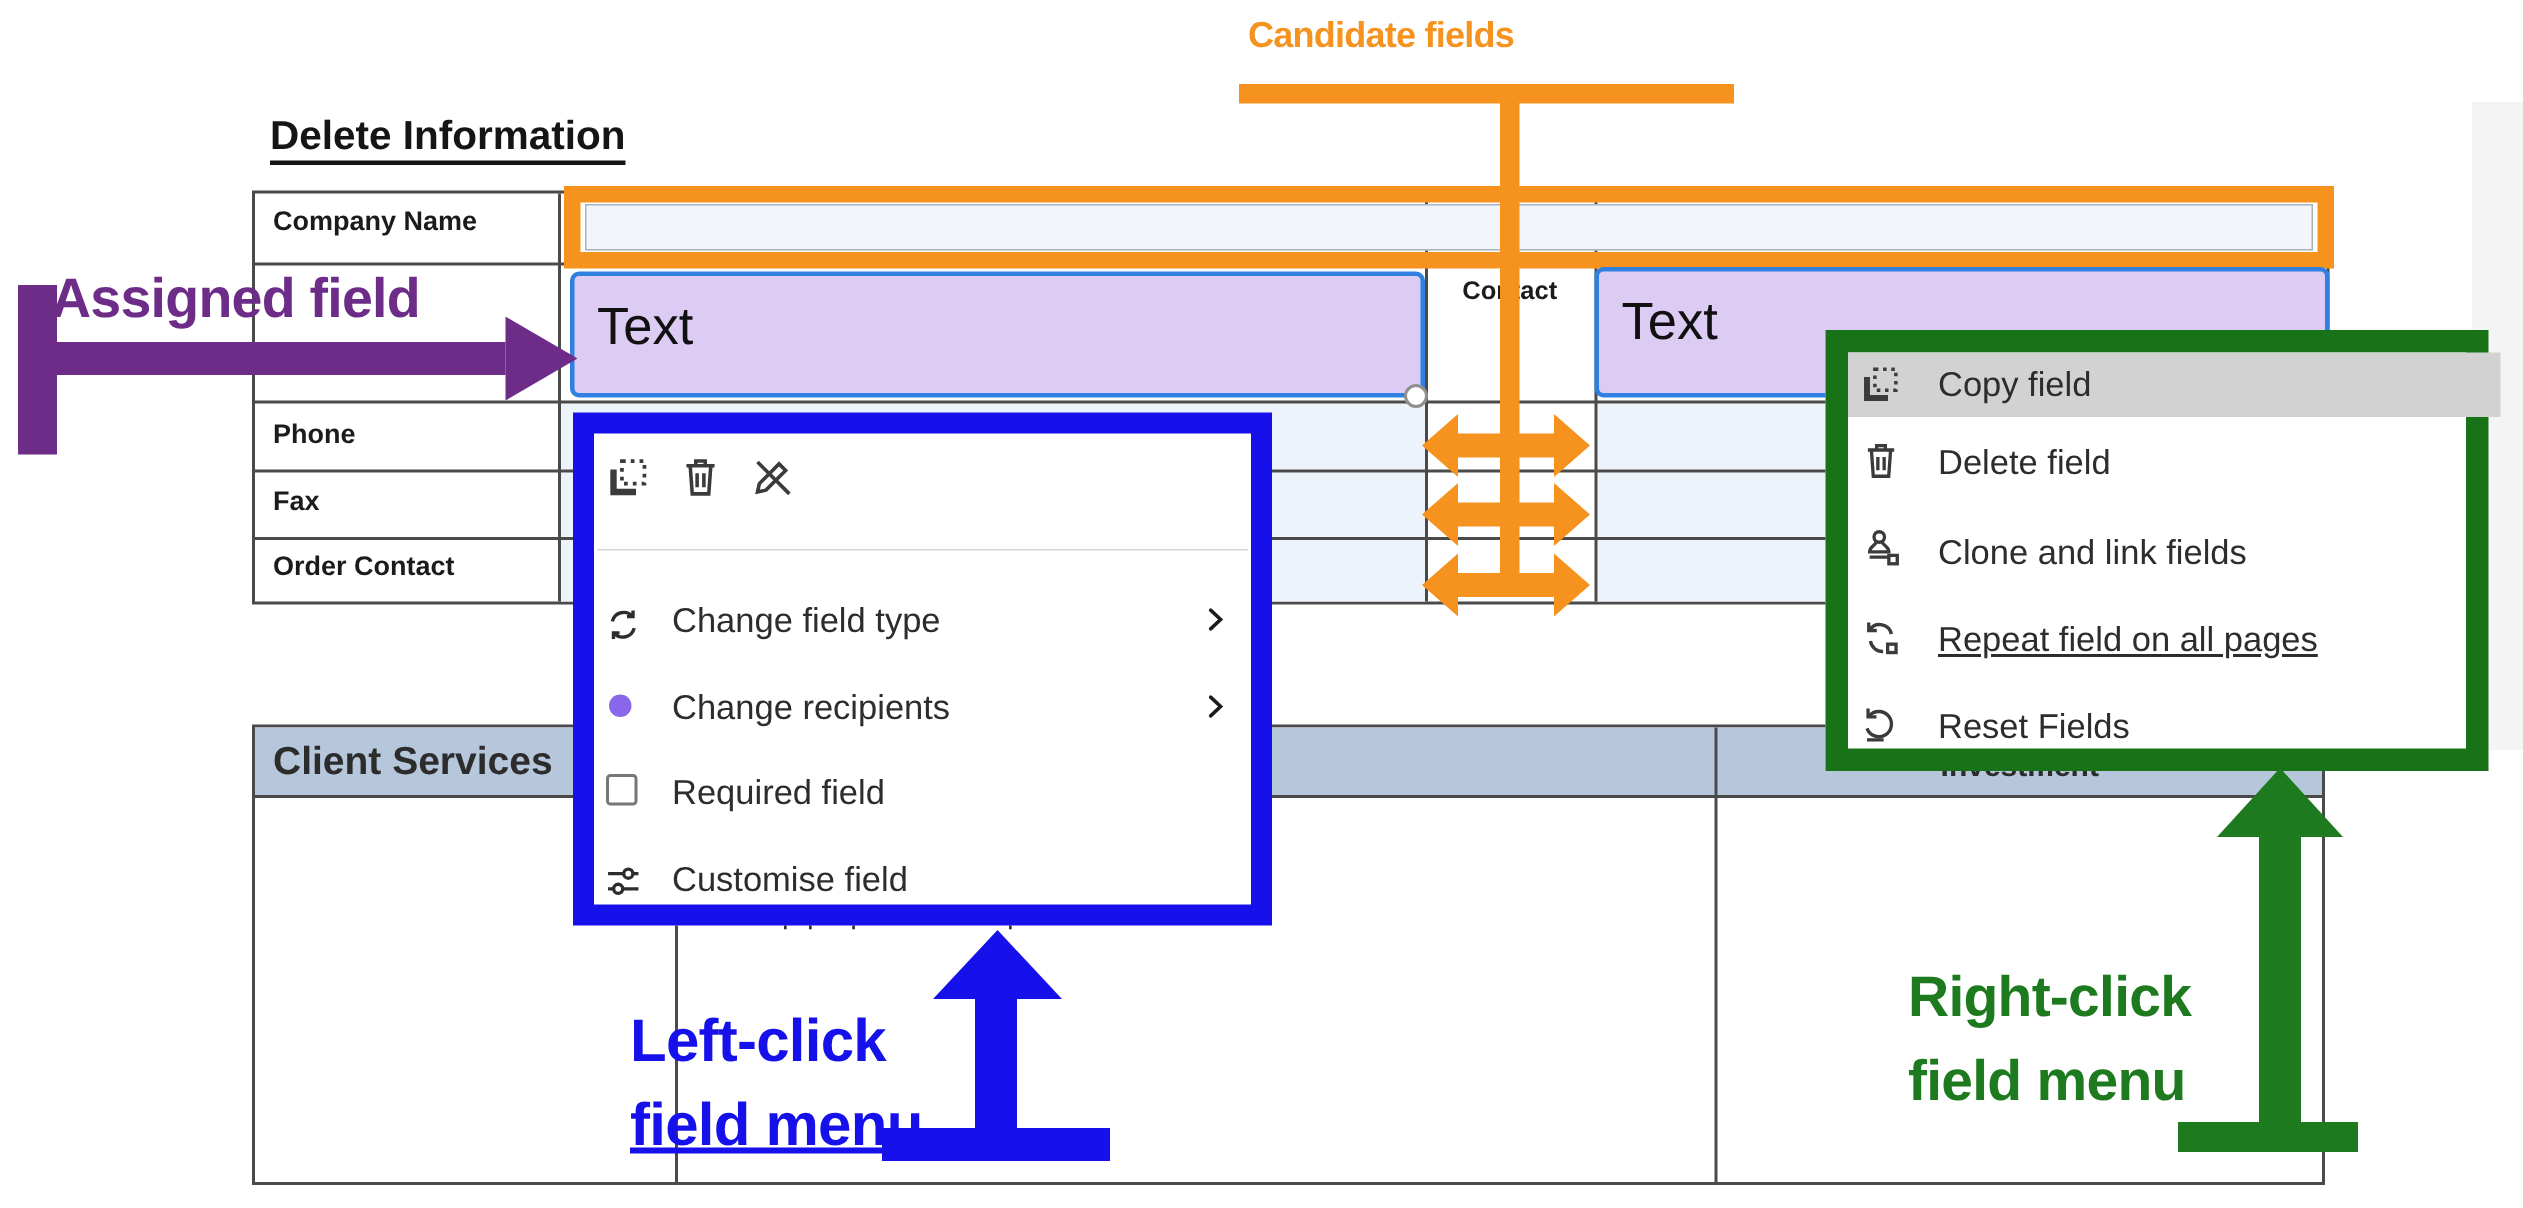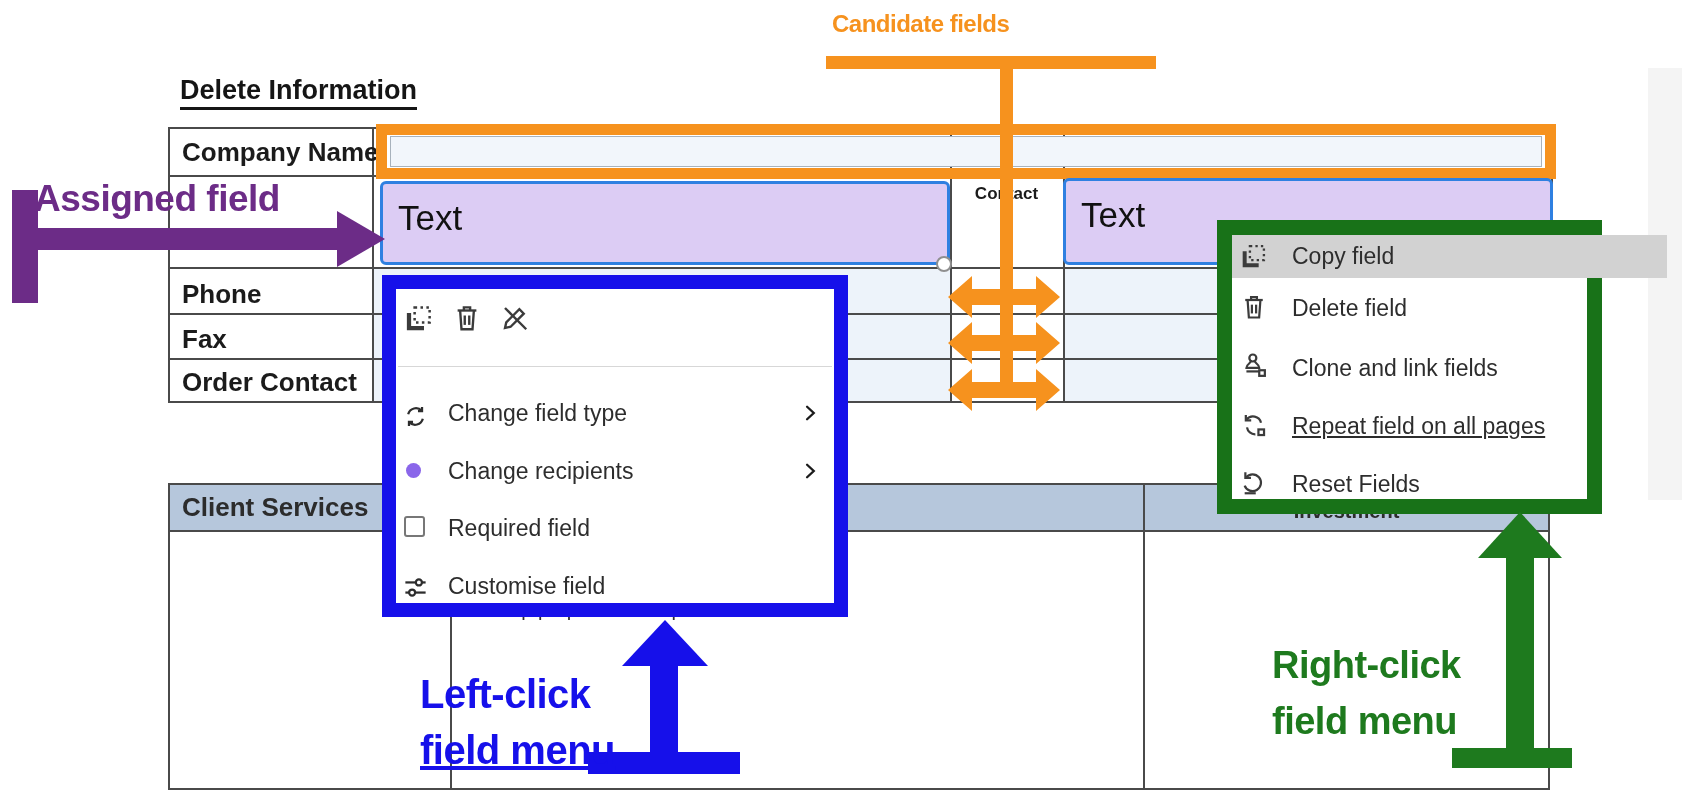--- a/index.html
+++ b/index.html
@@ -5,21 +5,21 @@
   html,body{margin:0;padding:0;background:#ffffff;}
   #canvas{position:relative;width:1682px;height:805px;background:#ffffff;overflow:hidden;
           font-family:"Liberation Sans",sans-serif;color:#1c1c1c;}
   .abs{position:absolute;box-sizing:border-box;}
 
   
   .tbl{border:2px solid #4a4a4a;background:#ffffff;}
   .vline{background:#4a4a4a;width:2px;}
   .hline{background:#4a4a4a;height:2px;}
   .cell-lite{background:#EDF3FA;}
-  .doc-label{font-weight:bold;font-size:26px;color:#1b1b1b;}
+  .doc-label{font-weight:bold;font-size:18px;color:#1b1b1b;}
   .doc-label-sm{font-weight:bold;font-size:17px;color:#1b1b1b;text-align:center;}
   .title{font-size:27px;font-weight:bold;color:#151515;border-bottom:3px solid #151515;padding-bottom:1px;}
   .hdr-band{background:#B6C7DC;border-bottom:2px solid #4a4a4a;}
   .hdr-text{font-size:26px;font-weight:bold;color:#2c2c2c;}
   .hdr-text2{font-size:20px;font-weight:bold;color:#2c2c2c;text-align:center;}
   .body-text{font-size:20px;color:#2e2e2e;}
 
   
   .candidate-field{background:#F2F6FB;border:1px solid #A8B2BC;}
   .assigned-field{background:#DCCCF4;border:3px solid #2F80E1;border-radius:6px;
@@ -183,21 +183,21 @@
           <path d="M3 7.5h18"></path>
             <circle cx="15" cy="7.5" r="2.7" fill="#fff"></circle>
           <path d="M3 16.5h18"></path>
             <circle cx="9" cy="16.5" r="2.7" fill="#fff"></circle>
         </svg>
       </span>
       <div class="abs menu-item-label" style="left:52px;top:284px;">Customise field</div>
     </div>
   </div>
 
-  <div class="abs menu green-menu" style="left:1217px;top:220px;width:385px;height:294px;z-index:5;">
+  <div class="abs menu green-menu" style="left:1217px;top:220px;width:442px;height:294px;z-index:5;">
     <div style="position:relative;width:100%;height:100%;">
       <div class="abs hl-row" style="left:0;top:0;width:435px;height:43px;"></div>
 
       <span class="abs icon" style="left:8px;top:7px;">
         <svg width="28" height="28" viewBox="0 0 24 24" fill="none" stroke="#3b3b3b">
           <path d="M4 8v12h12" stroke-width="3.4"></path>
           <rect x="8.5" y="3.5" width="12" height="12" stroke-width="2" stroke-dasharray="2 2.7"></rect>
         </svg>
       </span>
       <div class="abs menu-item-label" style="left:60px;top:8px;">Copy field</div>

